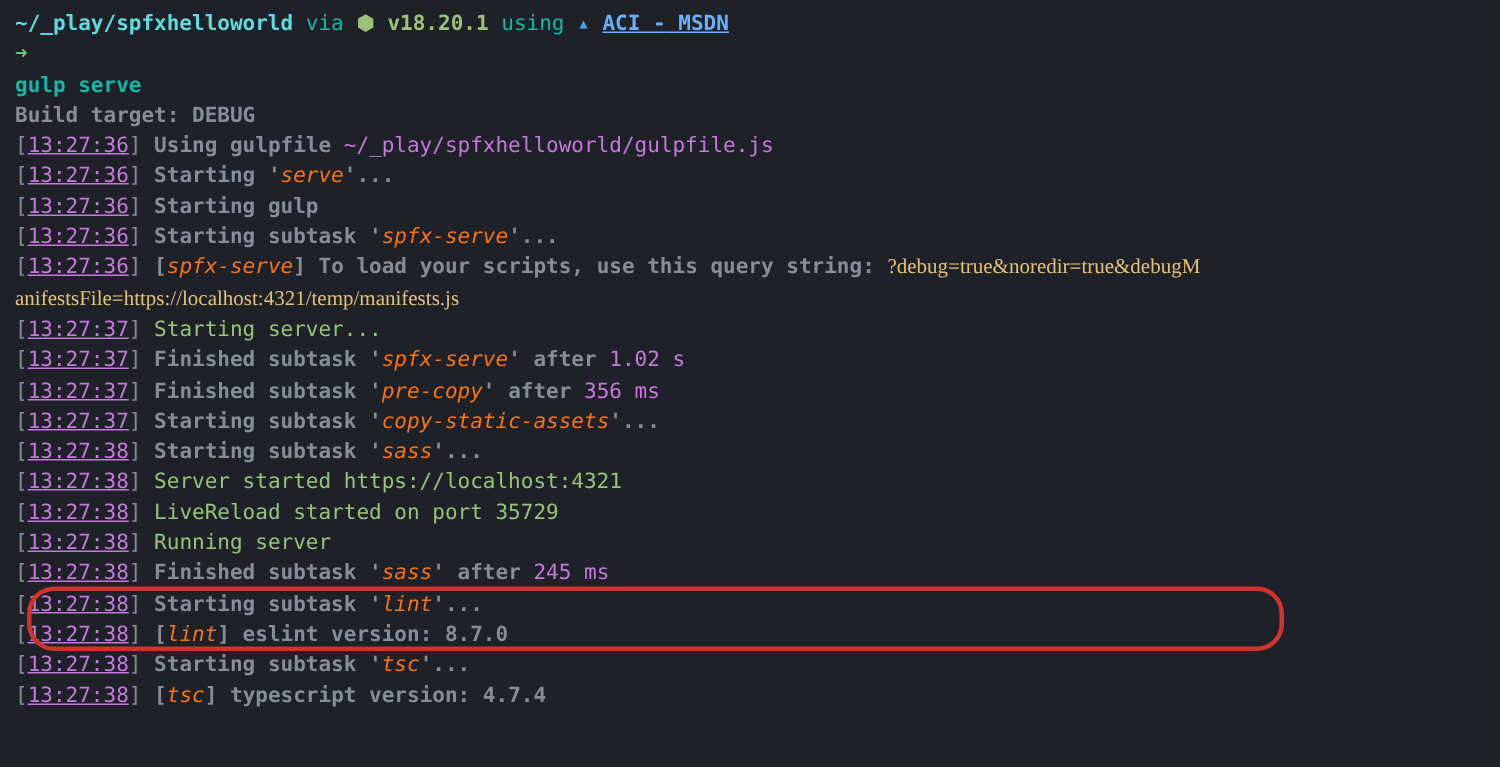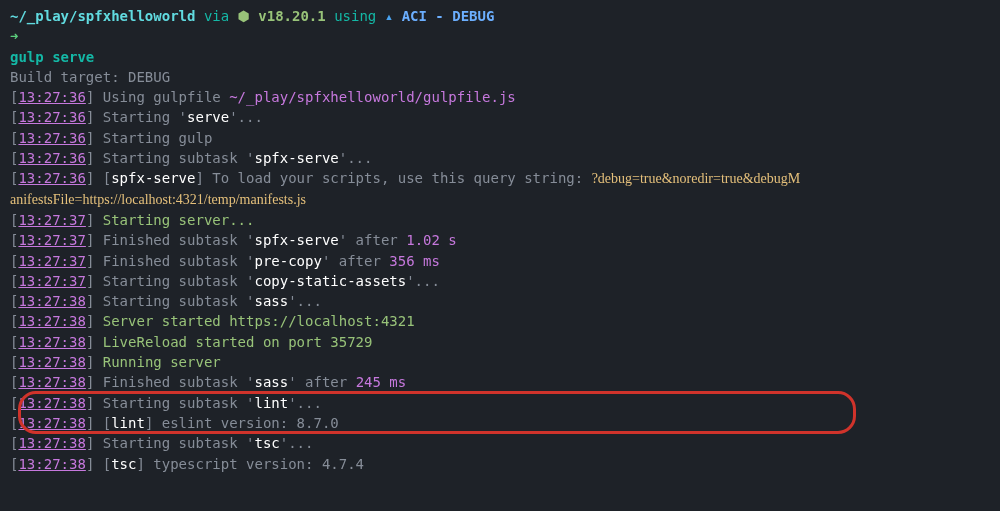--- a/index.html
+++ b/index.html
@@ -8,49 +8,49 @@
     color: #c5c8c6;
     font-family: "SF Mono", "Menlo", "Consolas", "DejaVu Sans Mono", monospace;
     font-size: 14px;
     line-height: 1.45;
     width: 1000px;
     height: 511px;
     overflow: hidden;
     padding: 6px 10px;
   }
   .line { white-space: pre; }
-  .c-cyan     { color: #ffffff; }
+  .c-cyan     { color: #f97316; font-style: italic; }
   .c-cyan-br  { color: #61dbe0; font-weight: bold; }
   .c-green    { color: #98c379; }
   .c-white    { color: #14b8a6; }
   .c-bold     { font-weight: bold; }
-  .c-dim      { color: #868d98; }
+  .c-dim      { color: #868d98; font-weight: bold; }
   .c-yellow   { color: #e5c07b; font-family: Liberation Serif, serif; }
   .c-magenta  { color: #c678dd; }
   .c-blue     { color: #4aa3f0; }
-  .c-bluebr   { color: #6cafff; }
+  .c-bluebr   { color: #6cafff; text-decoration: underline; }
   .c-arrow    { color: #5ccf7d; }
 
   .ts        { color: #868d98; }         
   .ts .num   { color: #c678dd; text-decoration: underline; }         
 
   .highlight-box {
     position: absolute;
     border: 3px solid #d0332b;
     border-radius: 18px;
     pointer-events: none;
   }
   .term { position: relative; }
 </style>
 </head>
 <body>
 
 <div class="term">
 
-  <div class="line"><span class="c-cyan-br">~/_play/spfxhelloworld</span> <span class="c-white">via</span> <span class="c-green">⬢</span> <span class="c-green c-bold">v18.20.1</span> <span class="c-white">using</span> <span class="c-blue">▴</span> <span class="c-bluebr c-bold">ACI -</span><span class="c-bluebr c-bold"> DEBUG</span></div>
+  <div class="line"><span class="c-cyan-br">~/_play/spfxhelloworld</span> <span class="c-white">via</span> <span class="c-green">⬢</span> <span class="c-green c-bold">v18.20.1</span> <span class="c-white">using</span> <span class="c-blue">▴</span> <span class="c-bluebr c-bold">ACI -</span><span class="c-bluebr c-bold"> MSDN</span></div>
   <div class="line"><span class="c-arrow">➜</span></div>
 
   <div class="line c-white c-bold">gulp serve</div>
   <div class="line"></div>
 
   <div class="line c-dim">Build target: DEBUG</div>
 
   <div class="line"><span class="ts">[<span class="num">13:27:36</span>]</span><span class="c-dim"> Using gulpfile </span><span class="c-magenta">~/_play/spfxhelloworld/gulpfile.js</span></div>
 
   <div class="line"><span class="ts">[<span class="num">13:27:36</span>]</span><span class="c-dim"> Starting '</span><span class="c-cyan">serve</span><span class="c-dim">'...</span></div>

